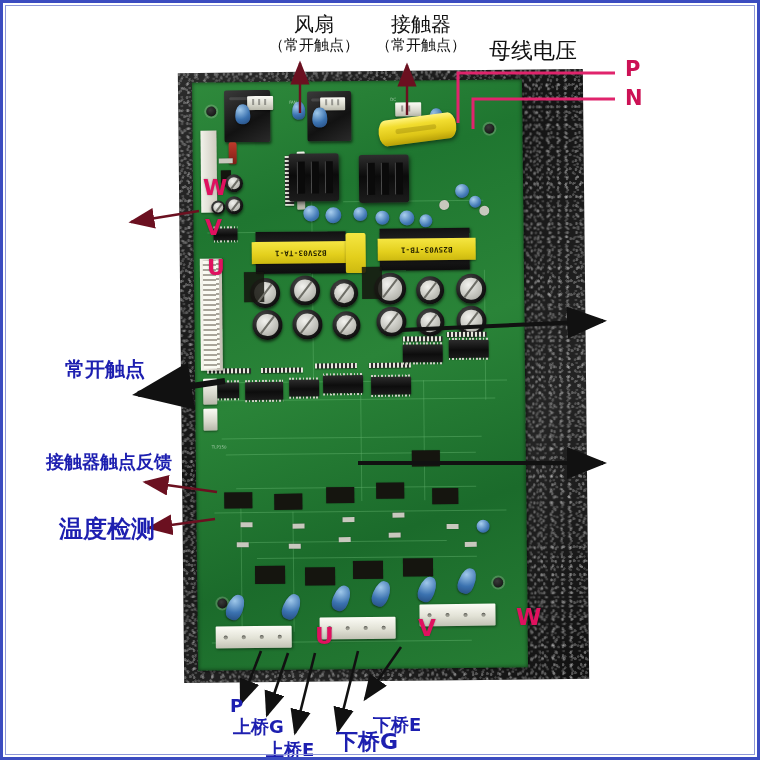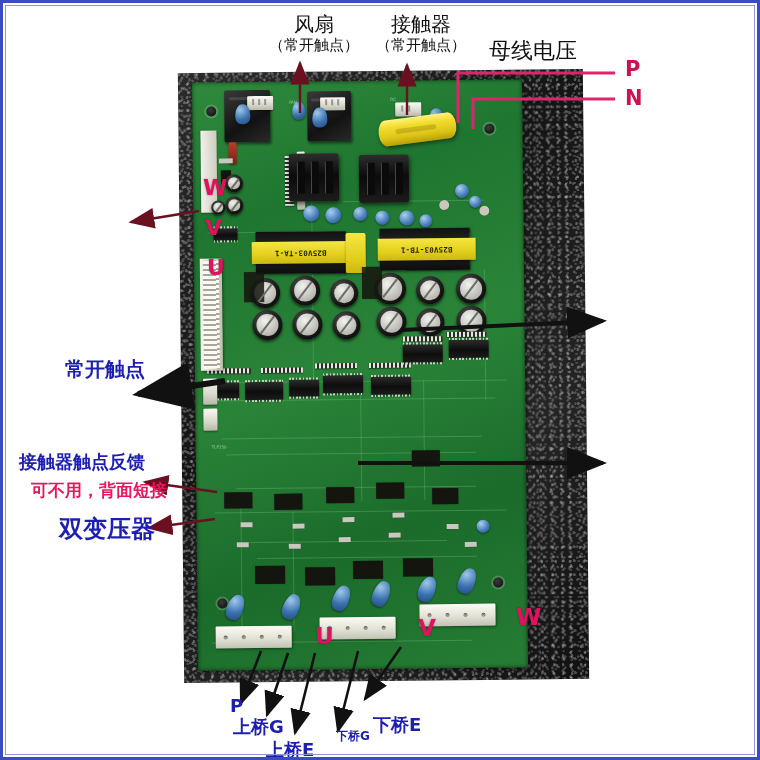--- a/index.html
+++ b/index.html
@@ -485,24 +485,23 @@
     <div>接触器</div>
     <div style="font-size:15px;margin-top:2px;">（常开触点）</div>
   </div>
 
   <div class="lbl lbl-dark cn" style="left:473px;top:36px;font-size:22px;">母线电压</div>
 
   <div class="lbl lbl-crim" style="left:622px;top:55px;font-size:21px;">P</div>
   <div class="lbl lbl-crim" style="left:622px;top:84px;font-size:21px;">N</div>
 
   <div class="lbl lbl-blue cn" style="left:62px;top:355px;font-size:20px;">常开触点</div>
-  <div class="lbl lbl-blue cn" style="left:16px;top:449px;font-size:18px;">接触器触点反馈</div>
-  <div class="lbl lbl-red cn" style="left:28px;top:478px;font-size:17px;">可不用，背面短接</div>
-  <div class="lbl lbl-blue cn" style="left:56px;top:513px;font-size:24px;">双变压器</div>
+  <div class="lbl lbl-blue cn" style="left:43px;top:449px;font-size:18px;">接触器触点反馈</div>
+  <div class="lbl lbl-blue cn" style="left:56px;top:513px;font-size:24px;">温度检测</div>
 
 
   <div class="lbl lbl-blue cn" style="left:227px;top:693px;font-size:18px;">P</div>
   <div class="lbl lbl-blue cn" style="left:230px;top:714px;font-size:18px;">上桥G</div>
   <div class="lbl lbl-blue cn" style="left:263px;top:737px;font-size:18px;">上桥E</div>
-  <div class="lbl lbl-blue cn" style="left:333px;top:727px;font-size:12px;">下桥G</div>
+  <div class="lbl lbl-blue cn" style="left:333px;top:727px;font-size:22px;">下桥G</div>
   <div class="lbl lbl-blue cn" style="left:370px;top:712px;font-size:18px;">下桥E</div>
 
 </div>
 
 </body></html>

